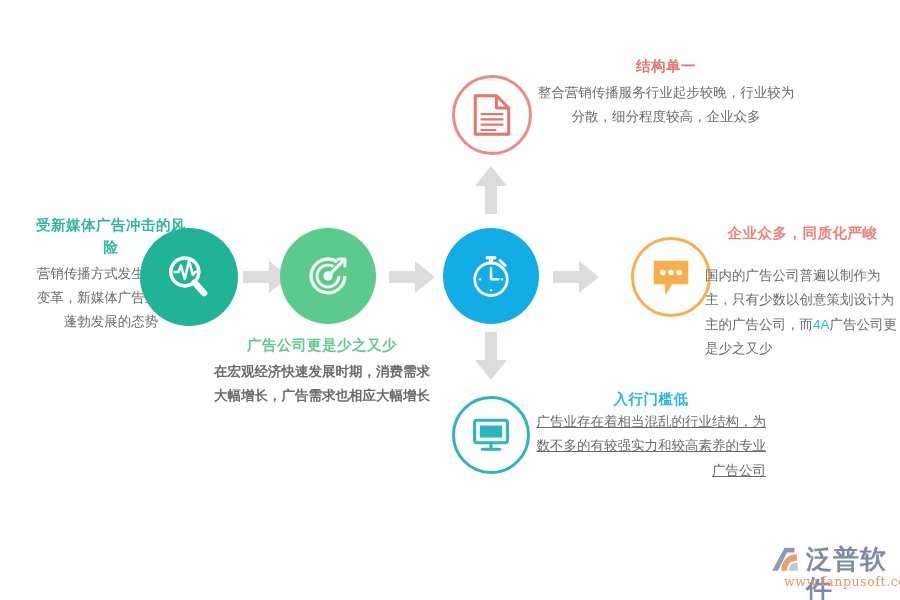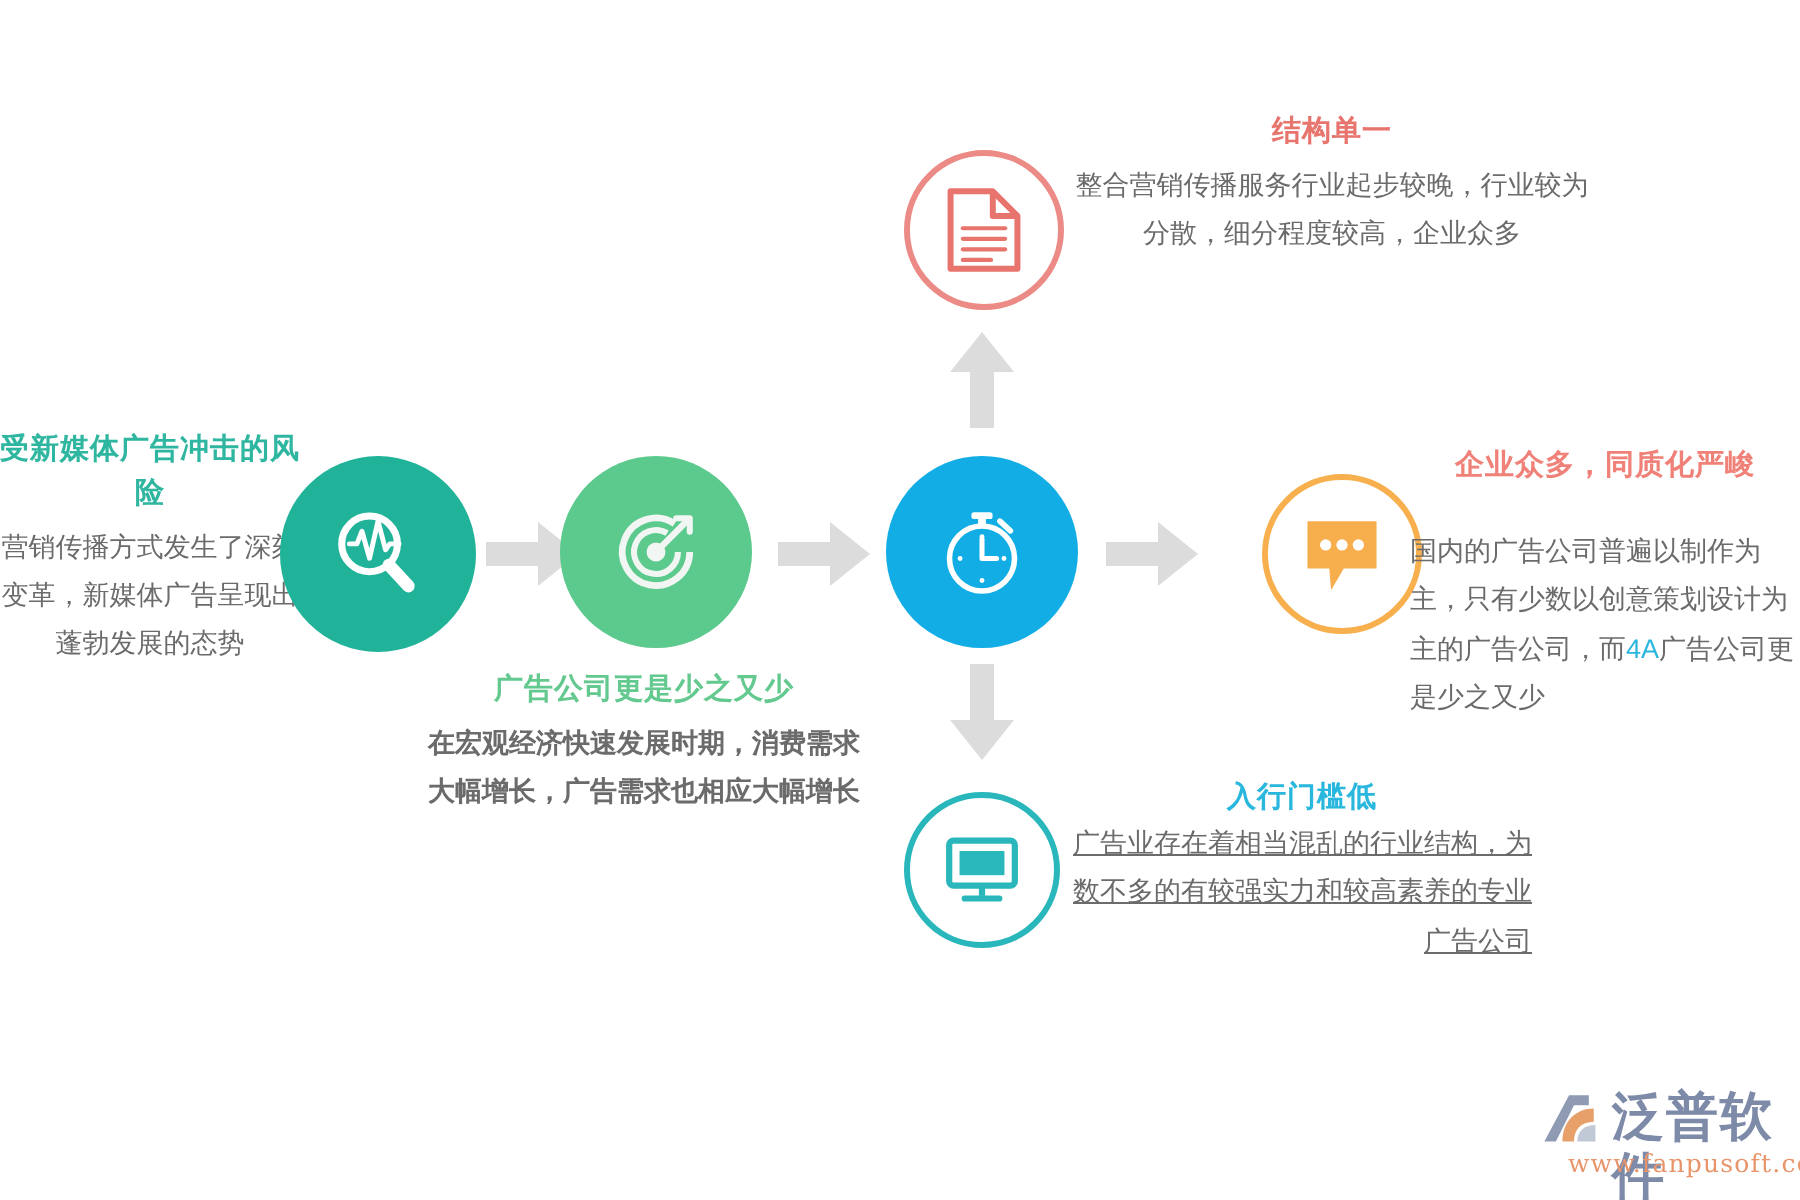--- a/index.html
+++ b/index.html
@@ -60,20 +60,21 @@
     line-height: 1.78;
     color: #6b6b6b;
   }
 
   
   #left-block {
     left: 0px;
     top: 214px;
     width: 150px;
     text-align: center;
+    padding-left: 36px;
   }
   #left-block .title { white-space: normal; color: #2fb6a0; }
   #left-block .body-text { margin-top: 3px; }
 
   
   #col2-block {
     left: 212px;
     top: 334px;
     width: 220px;
     text-align: center;

